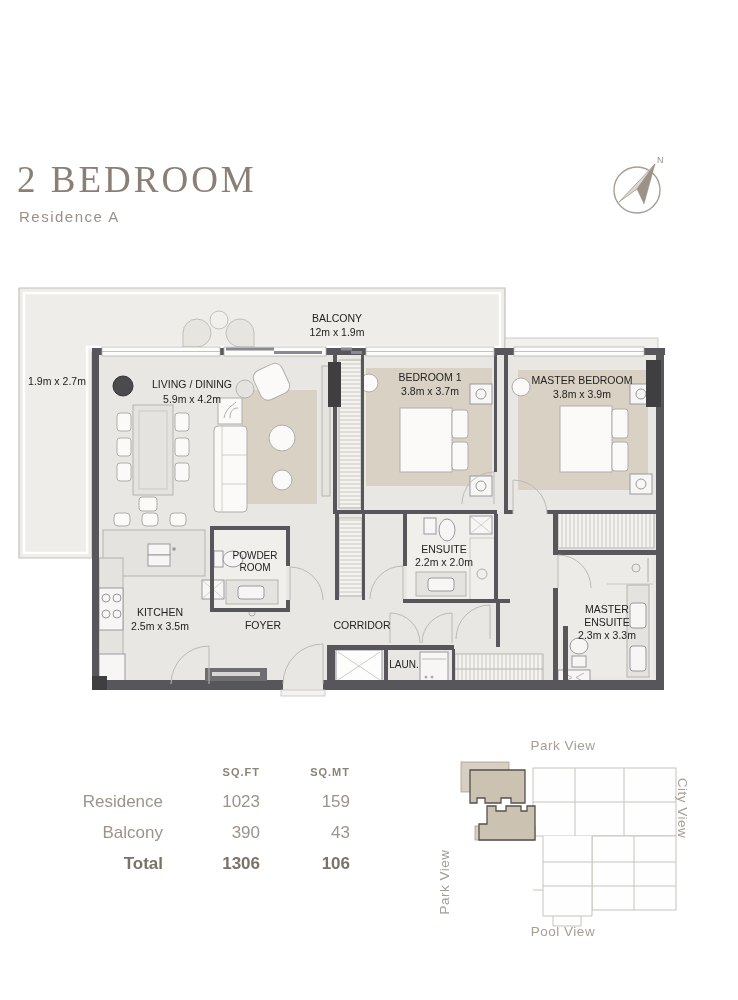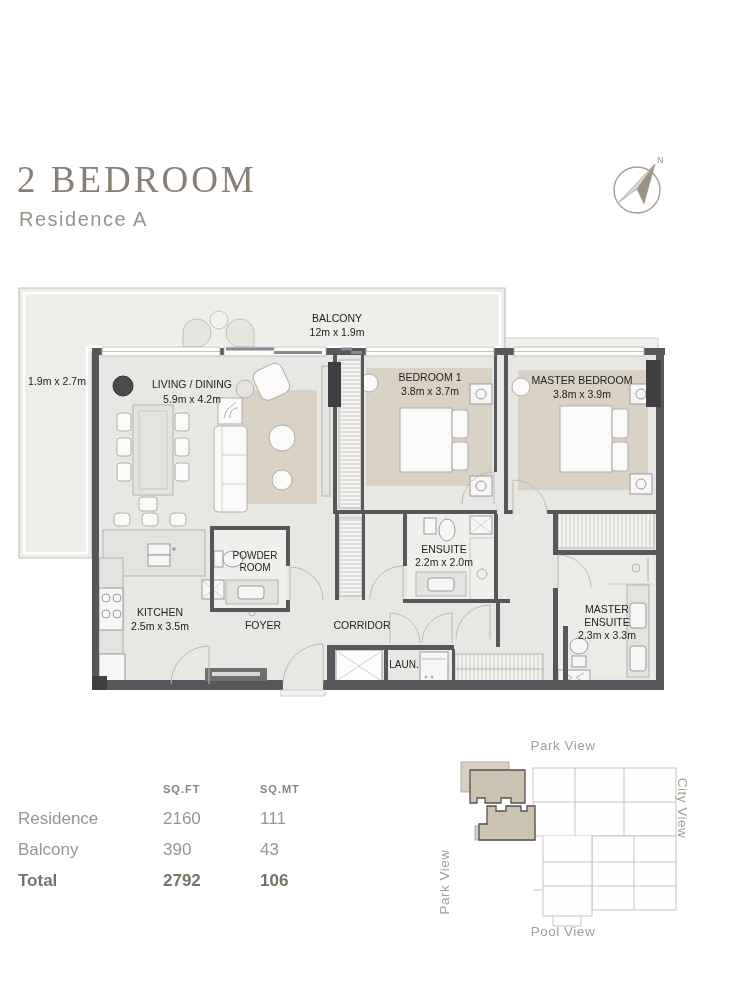--- a/index.html
+++ b/index.html
@@ -1,25 +1,25 @@
 <!DOCTYPE html>
 <html><head>
 <meta charset="utf-8">
 <style>
   html,body{margin:0;padding:0;background:#ffffff;}
   .page{position:relative;width:738px;height:1000px;background:#ffffff;overflow:hidden;
-        font-family:"Liberation Sans",sans-serif;}
+        font-family:"Liberation Sans",sans-serif;text-align:right;}
   .title{position:absolute;left:17px;top:158px;font-family:"Liberation Serif",serif;
          font-size:37px;letter-spacing:3px;color:#8a7f74;font-weight:500;}
-  .subtitle{position:absolute;left:19px;top:208px;font-size:20px;letter-spacing:1.5px;
+  .subtitle{position:absolute;left:19px;top:208px;font-size:15px;letter-spacing:1.5px;
          color:#99918a;font-weight:400;}
   .compass{position:absolute;left:601px;top:150px;}
   .plan{position:absolute;left:0;top:258px;}
   .keyplan{position:absolute;left:425px;top:730px;}
-  .area-table{position:absolute;left:18px;top:776px;display:grid;
+  .area-table{position:absolute;left:18px;top:759px;display:grid;
          grid-template-columns:145px 97px 90px;grid-template-rows:22px 31px 31px 31px;
          align-items:end;color:#9c948b;font-size:17px;}
   .area-table .hdr{font-size:11px;font-weight:bold;letter-spacing:1px;color:#8c8379;padding-bottom:3px;}
   .area-table .total{font-weight:bold;color:#7b7268;}
   .rlabel{font:10.5px "Liberation Sans",sans-serif;fill:#222;text-anchor:middle;}
   .rlabel-sm{font:10px "Liberation Sans",sans-serif;fill:#222;text-anchor:middle;}
   .klabel{font:13.5px "Liberation Sans",sans-serif;fill:#a79e94;letter-spacing:.5px;text-anchor:middle;}
   .furn{fill:#fbfaf8;stroke:#b0aea9;stroke-width:1;}
   .cnt{fill:#e5e3df;stroke:#b5b3ae;stroke-width:1;}
   .door{fill:none;stroke:#bcbab5;stroke-width:1;}
@@ -291,29 +291,29 @@
       <text class="rlabel-sm" x="404" y="410">LAUN.</text>
     </g>
   </svg>
 
   <div class="area-table">
     <span></span>
     <span class="hdr">SQ.FT</span>
     <span class="hdr">SQ.MT</span>
 
     <span>Residence</span>
-    <span>2160</span>
-    <span>111</span>
+    <span>1023</span>
+    <span>159</span>
 
     <span>Balcony</span>
     <span>390</span>
     <span>43</span>
 
     <span class="total">Total</span>
-    <span class="total">2792</span>
+    <span class="total">1306</span>
     <span class="total">106</span>
   </div>
 
   <svg class="keyplan" width="280" height="240" viewBox="0 0 280 240">
     <g fill="#fefefe" stroke="#c8c4be" stroke-width="1">
       <rect x="108" y="38" width="143" height="68"></rect>
       <rect x="167" y="106" width="84" height="74"></rect>
       <path d="M118,106 V186 H167 V106"></path>
       <path d="M150,38 V106 M199,38 V106 M108,72 H251" fill="none"></path>
       <path d="M167,132 H251 M167,156 H251 M209,106 V180" fill="none"></path>

